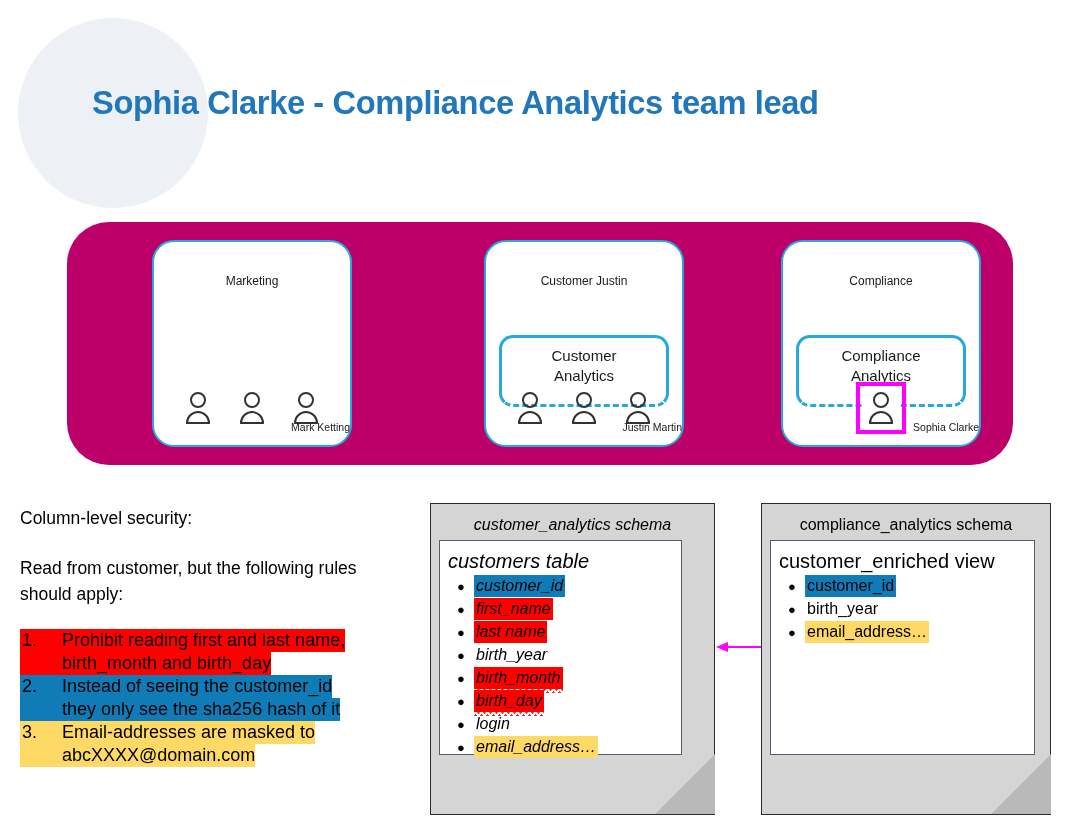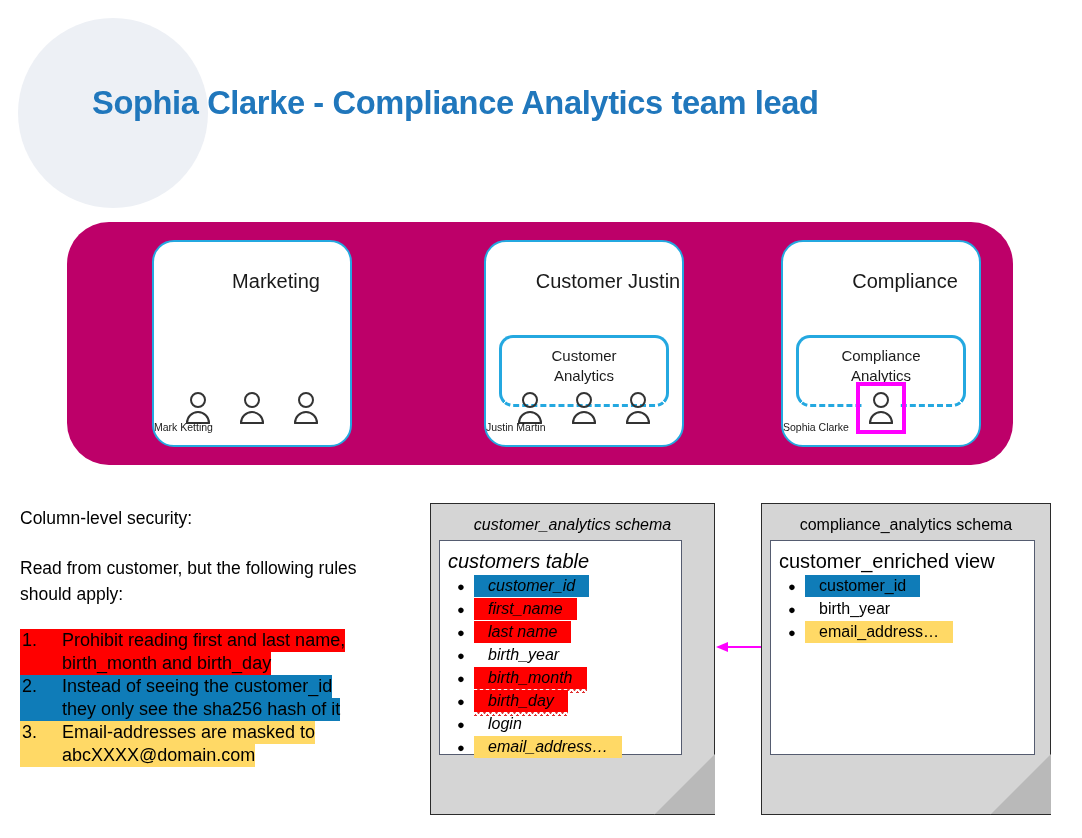--- a/index.html
+++ b/index.html
@@ -32,24 +32,24 @@
     position:absolute;top:18px;height:207px;
     background:#ffffff;border:2px solid #24a8e0;border-radius:22px;
     box-sizing:border-box;
   }
   #dept-card-marketing{left:85px;width:200px;}
   #dept-card-customer-service{left:417px;width:200px;}
   #dept-card-compliance{left:714px;width:200px;}
 
   .dept-title{
     position:absolute;top:29px;left:0;width:100%;text-align:center;
-    font-size:20px;color:#1a1a1a;line-height:20px;margin-left:24px;
+    font-size:12px;color:#1a1a1a;line-height:20px;
   }
   .dept-owner{
-    position:absolute;bottom:12px;left:0;width:100%;text-align:left;
+    position:absolute;bottom:12px;left:0;width:100%;text-align:right;
     font-size:10.5px;color:#1a1a1a;
   }
 
   
   .analytics-box{
     position:absolute;left:13px;right:13px;top:93px;height:72px;
     border:3px solid #24a8e0;border-radius:14px;box-sizing:border-box;
     background:transparent;
   }
   .analytics-box.dashed-bottom{border-bottom-style:dashed;}
@@ -106,21 +106,21 @@
   }
   .doc-panel{
     position:absolute;background:#ffffff;border:1.5px solid #555c70;box-sizing:border-box;
   }
   .doc-subtitle{font-size:20px;color:#000;margin:0 0 2px 0;}
   .field-list{list-style:none;margin:0;padding:0;}
   .field-list li{
     display:flex;align-items:baseline;font-size:16px;color:#000;line-height:22px;
   }
   .field-bullet{width:26px;flex:0 0 26px;text-align:center;font-size:13px;}
-  .field-name{padding:0 14px;}
+  .field-name{padding:0 2px;}
   .squig{position:relative;display:inline-block;}
   .squig>.wave{
     position:absolute;left:0;bottom:-4px;height:4px;width:100%;
     background-image:radial-gradient(circle at 1.5px 3.2px,#e03030 1.05px,transparent 1.2px),
                      radial-gradient(circle at 4.5px 0.9px,#e03030 1.05px,transparent 1.2px);
     background-size:6px 4px;background-repeat:repeat-x;
   }
 
   
   #flow-arrow{position:absolute;left:714px;top:641px;width:68px;height:12px;}

